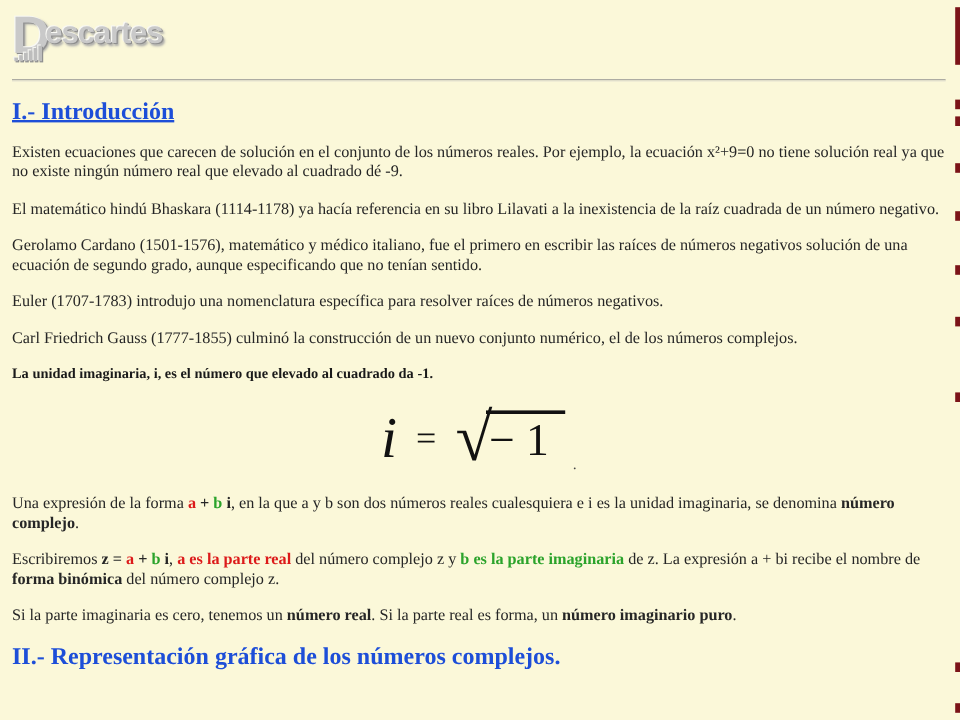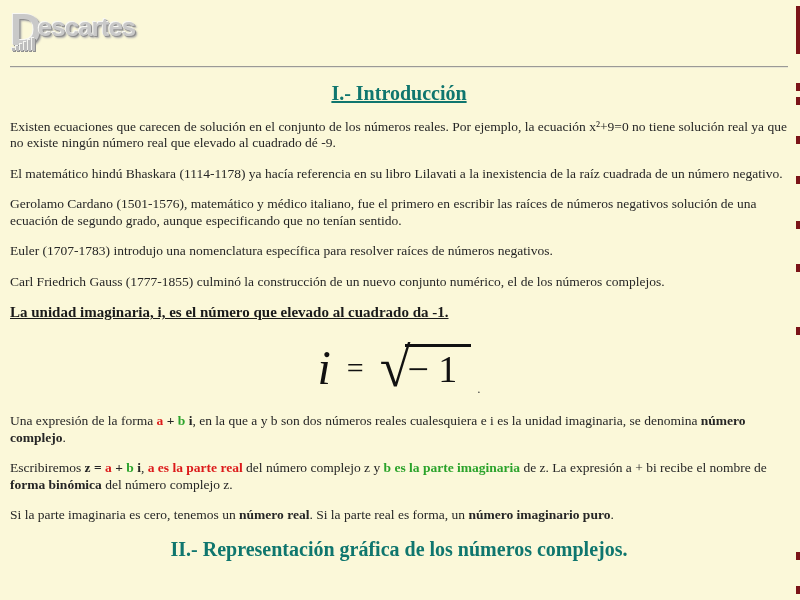--- a/index.html
+++ b/index.html
@@ -64,39 +64,37 @@
     margin: 16px 0 9px 0;
   }
   hr.rule {
     border: none;
     border-top: 1px solid #9a9a96;
     border-bottom: 1px solid #e8e6d2;
     margin: 0 0 8px 0;
   }
   h2.sec {
     font-size: 20px;
-    color: #0f766e;
+    color: #1d4ed8;
     margin: 14px 0 10px 0;
-    text-align: center;
   }
   h2.sec .u { text-decoration: underline; }
 
   
   p.body {
     font-size: 13.5px;
     line-height: 1.22;
     margin: 14px 0;
     color: #262626;
   }
   p.statement {
-    font-size: 15px;
+    font-size: 12px;
     font-weight: bold;
     margin: 14px 0 10px 0;
     color: #1a1a1a;
-    text-decoration: underline;
   }
   .b  { font-weight: bold; }
   .red   { color: #DC1A1A; font-weight: bold; }
   .green { color: #2BA32B; font-weight: bold; }
 
   
   .formula {
     display: flex;
     justify-content: center;
     align-items: center;

